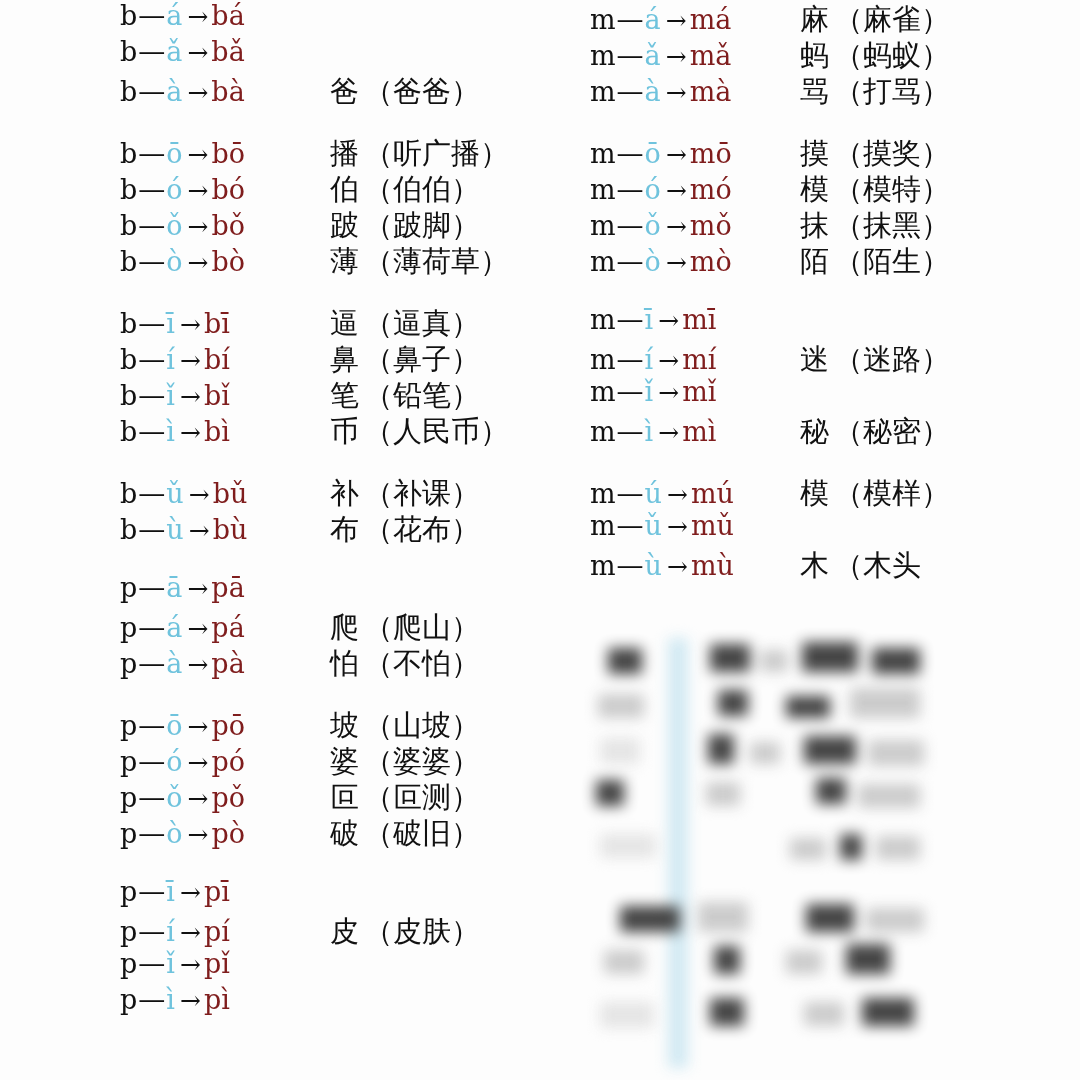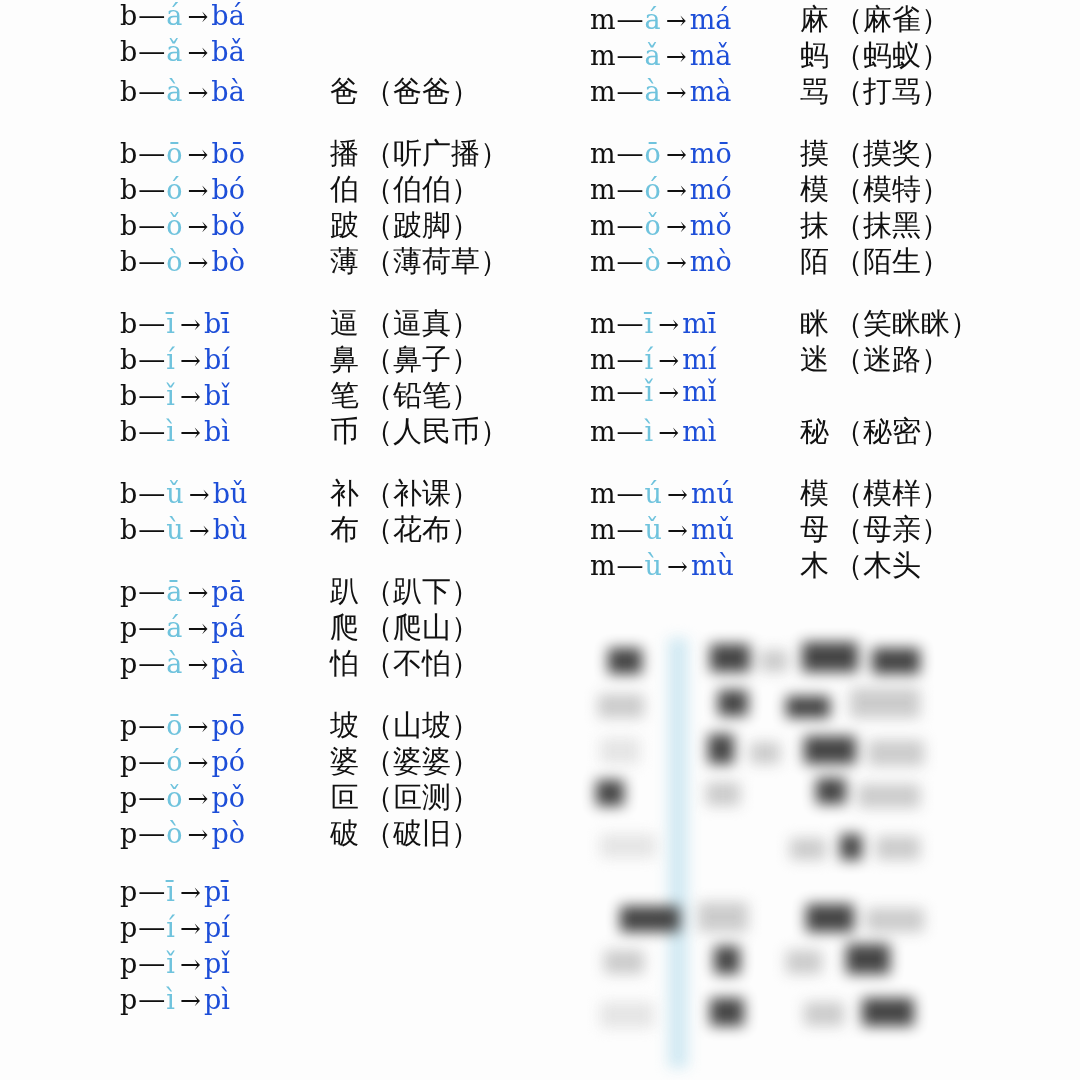--- a/index.html
+++ b/index.html
@@ -56,21 +56,21 @@
   .final {
     color: #6fc3dd;
     padding: 0 2px;
   }
   .arrow {
     color: #111111;
     font-size: 25px;
     padding: 0 3px;
   }
   .syll {
-    color: #1d4ed8;
+    color: #7f1d1d;
   }
   .word {
     font-family: "DejaVu Serif", "Liberation Serif", serif;
     font-size: 29px;
     color: #111111;
     letter-spacing: 1px;
   }
   .char {
     display: inline-block;
     min-width: 34px;
@@ -242,21 +242,20 @@
       </div>
       <div class="group">
         <div class="row">
           <div class="formula">
             <span class="initial">p</span>
             <span class="dash">—</span>
             <span class="final">ā</span>
             <span class="arrow">→</span>
             <span class="syll">pā</span>
           </div>
-          <div class="word"><span class="char">趴</span><span class="gloss">（趴下）</span></div>
         </div>
         <div class="row">
           <div class="formula">
             <span class="initial">p</span>
             <span class="dash">—</span>
             <span class="final">á</span>
             <span class="arrow">→</span>
             <span class="syll">pá</span>
           </div>
           <div class="word"><span class="char">爬</span><span class="gloss">（爬山）</span></div>
@@ -325,20 +324,21 @@
           </div>
         </div>
         <div class="row">
           <div class="formula">
             <span class="initial">p</span>
             <span class="dash">—</span>
             <span class="final">í</span>
             <span class="arrow">→</span>
             <span class="syll">pí</span>
           </div>
+          <div class="word"><span class="char">皮</span><span class="gloss">（皮肤）</span></div>
         </div>
         <div class="row">
           <div class="formula">
             <span class="initial">p</span>
             <span class="dash">—</span>
             <span class="final">ǐ</span>
             <span class="arrow">→</span>
             <span class="syll">pǐ</span>
           </div>
         </div>
@@ -431,21 +431,20 @@
       </div>
       <div class="group">
         <div class="row">
           <div class="formula">
             <span class="initial">m</span>
             <span class="dash">—</span>
             <span class="final">ī</span>
             <span class="arrow">→</span>
             <span class="syll">mī</span>
           </div>
-          <div class="word"><span class="char">眯</span><span class="gloss">（笑眯眯）</span></div>
         </div>
         <div class="row">
           <div class="formula">
             <span class="initial">m</span>
             <span class="dash">—</span>
             <span class="final">í</span>
             <span class="arrow">→</span>
             <span class="syll">mí</span>
           </div>
           <div class="word"><span class="char">迷</span><span class="gloss">（迷路）</span></div>
@@ -482,21 +481,20 @@
           <div class="word"><span class="char">模</span><span class="gloss">（模样）</span></div>
         </div>
         <div class="row">
           <div class="formula">
             <span class="initial">m</span>
             <span class="dash">—</span>
             <span class="final">ǔ</span>
             <span class="arrow">→</span>
             <span class="syll">mǔ</span>
           </div>
-          <div class="word"><span class="char">母</span><span class="gloss">（母亲）</span></div>
         </div>
         <div class="row">
           <div class="formula">
             <span class="initial">m</span>
             <span class="dash">—</span>
             <span class="final">ù</span>
             <span class="arrow">→</span>
             <span class="syll">mù</span>
           </div>
           <div class="word"><span class="char">木</span><span class="gloss">（木头</span></div>

